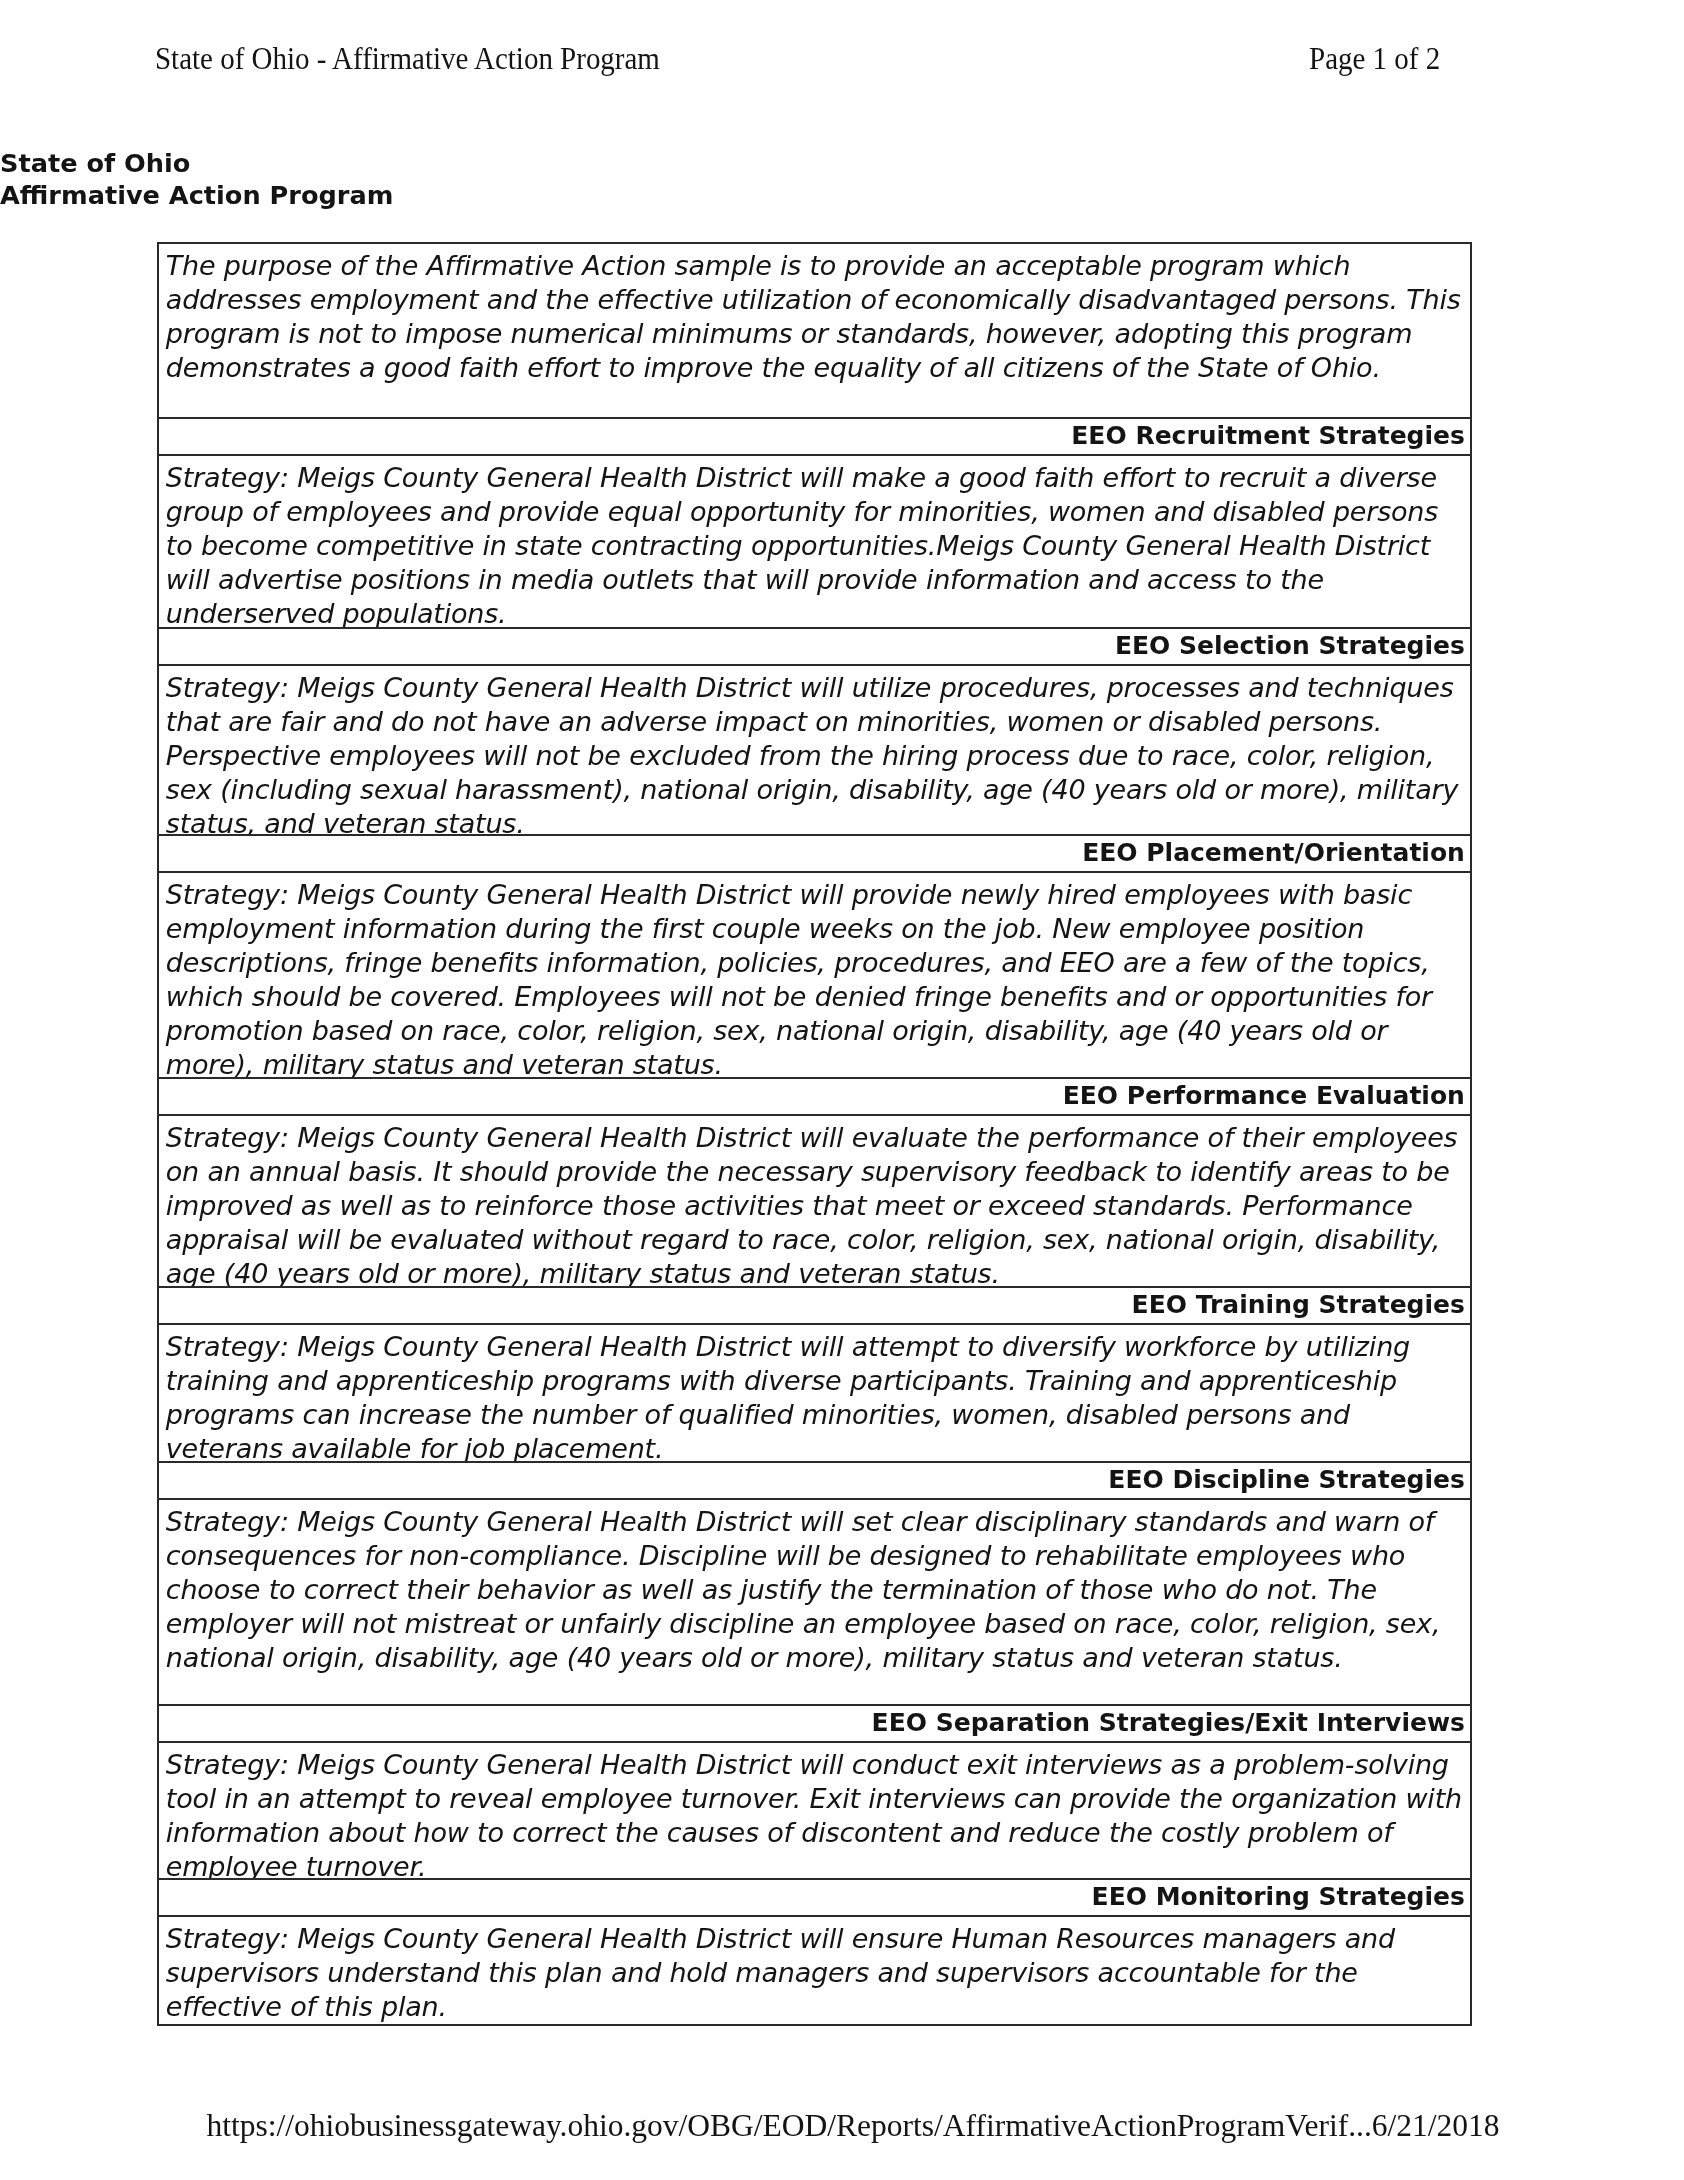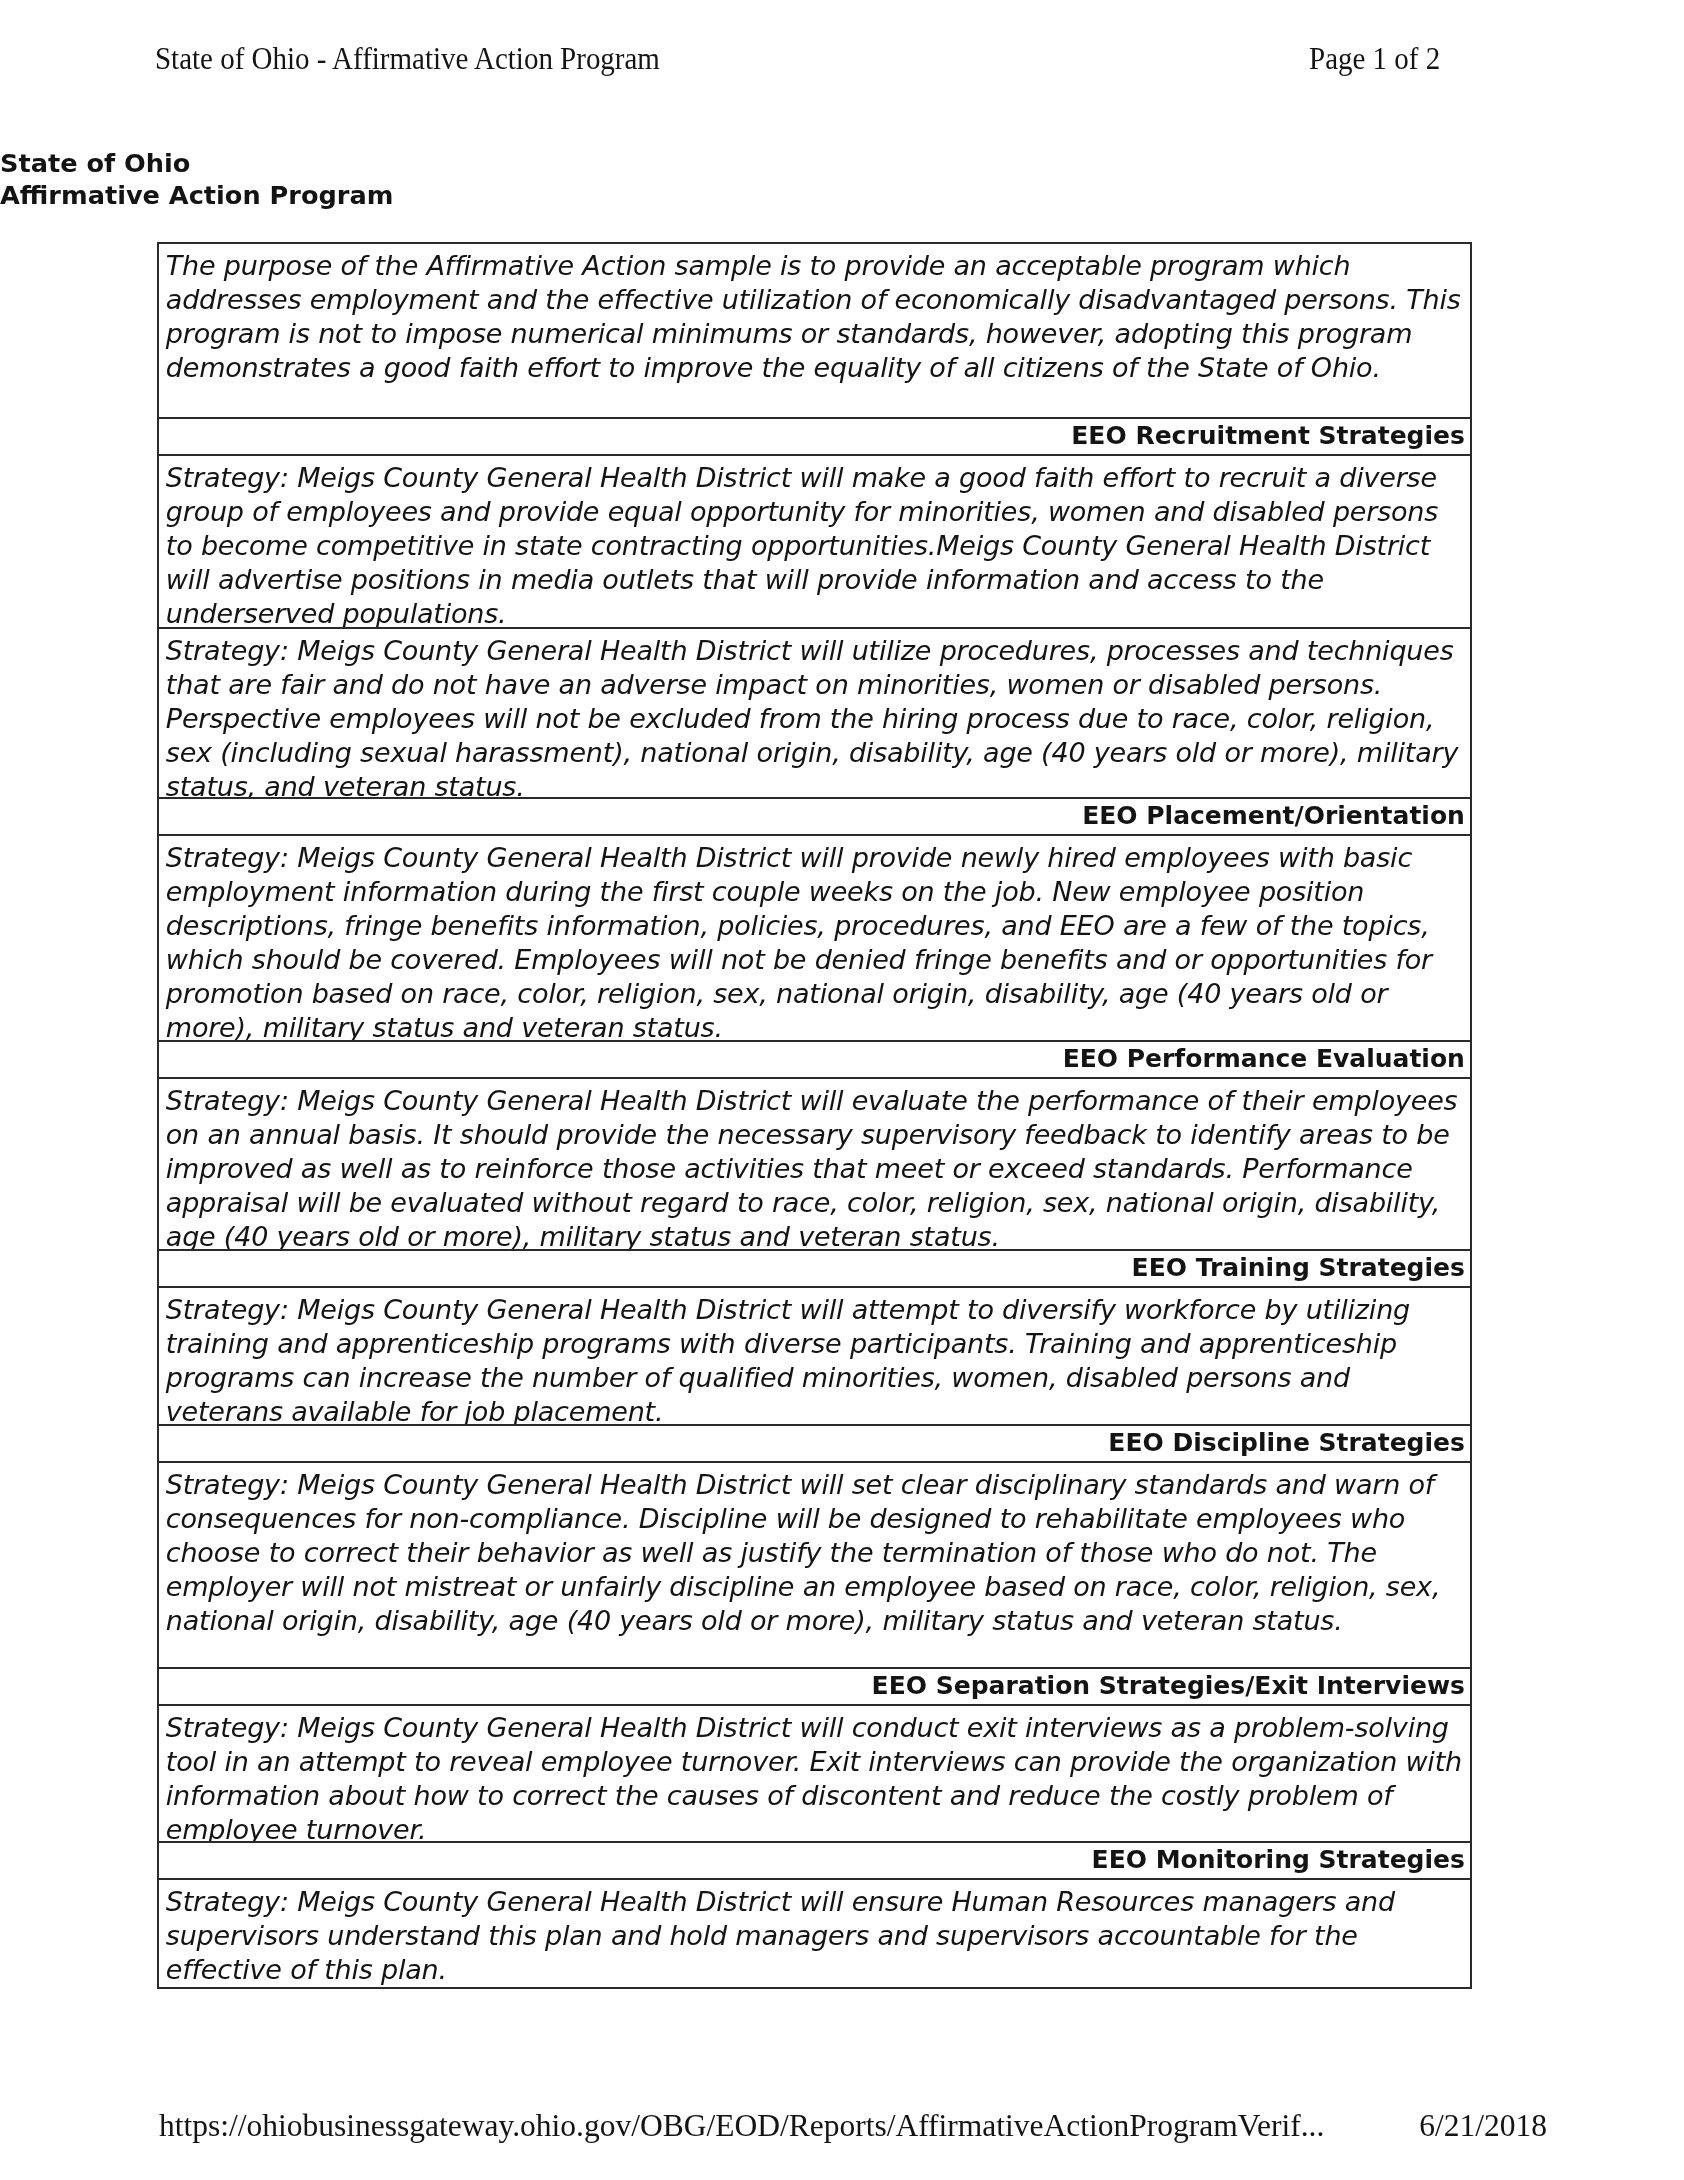--- a/index.html
+++ b/index.html
@@ -20,21 +20,21 @@
     font-family: "DejaVu Sans", sans-serif; font-size: 27px; line-height: 34px;
     box-sizing: border-box;
   }
   .row { border-bottom: 2.6px solid #2a2a2a; padding: 0 5.1px 0 6.8px; box-sizing: border-box; overflow: hidden; }
   .row:last-child { border-bottom: none; }
   .row.body-row { padding-top: 5.1px; padding-bottom: 0; letter-spacing: -0.2px; font-style: italic; }
   .row.head-row { font-weight: bold; font-size: 25px; height: 37px; line-height: 34px; text-align: right; }
   .print-footer {
     position: absolute; top: 2104px; left: 159px; width: 1388px; height: 43px;
     font-family: "Liberation Serif", "DejaVu Serif", serif; font-size: 31.5px;
-    display: flex; justify-content: space-between; align-items: center;
+    display: flex; justify-content: center; align-items: center;
   }
 </style>
 </head>
 <body>
 
 <div class="print-header">
   <span>State of Ohio - Affirmative Action Program</span>
   <span>Page 1 of 2</span>
 </div>
 
@@ -42,20 +42,21 @@
   <div>State of Ohio</div>
   <div>Affirmative Action Program</div>
 </div>
 
 <div class="aa-table">
   <div class="row body-row" style="height:175px">The purpose of the Affirmative Action sample is to provide an acceptable program which addresses employment and the effective utilization of economically disadvantaged persons. This program is not to impose numerical minimums or standards, however, adopting this program demonstrates a good faith effort to improve the equality of all citizens of the State of Ohio.</div>
 
   <div class="row head-row">EEO Recruitment Strategies</div>
   <div class="row body-row" style="height:173px">Strategy: Meigs County General Health District will make a good faith effort to recruit a diverse group of employees and provide equal opportunity for minorities, women and disabled persons to become competitive in state contracting opportunities.Meigs County General Health District will advertise positions in media outlets that will provide information and access to the underserved populations.</div>
 
+  <div class="row head-row">EEO Selection Strategies</div>
   <div class="row body-row" style="height:170px">Strategy: Meigs County General Health District will utilize procedures, processes and techniques that are fair and do not have an adverse impact on minorities, women or disabled persons. Perspective employees will not be excluded from the hiring process due to race, color, religion, sex (including sexual harassment), national origin, disability, age (40 years old or more), military status, and veteran status.</div>
 
   <div class="row head-row">EEO Placement/Orientation</div>
   <div class="row body-row" style="height:206px">Strategy: Meigs County General Health District will provide newly hired employees with basic employment information during the first couple weeks on the job. New employee position descriptions, fringe benefits information, policies, procedures, and EEO are a few of the topics, which should be covered. Employees will not be denied fringe benefits and or opportunities for promotion based on race, color, religion, sex, national origin, disability, age (40 years old or more), military status and veteran status.</div>
 
   <div class="row head-row">EEO Performance Evaluation</div>
   <div class="row body-row" style="height:172px">Strategy: Meigs County General Health District will evaluate the performance of their employees on an annual basis. It should provide the necessary supervisory feedback to identify areas to be improved as well as to reinforce those activities that meet or exceed standards. Performance appraisal will be evaluated without regard to race, color, religion, sex, national origin, disability, age (40 years old or more), military status and veteran status.</div>
 
   <div class="row head-row">EEO Training Strategies</div>
   <div class="row body-row" style="height:138px">Strategy: Meigs County General Health District will attempt to diversify workforce by utilizing training and apprenticeship programs with diverse participants. Training and apprenticeship programs can increase the number of qualified minorities, women, disabled persons and veterans available for job placement.</div>

